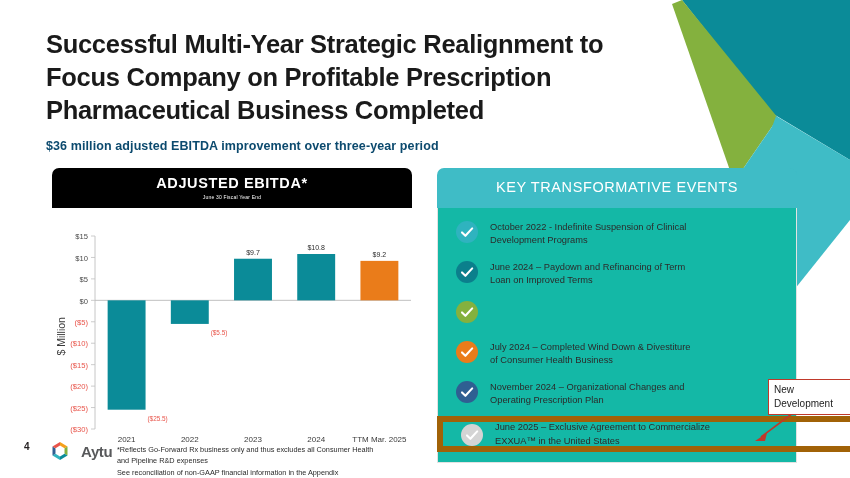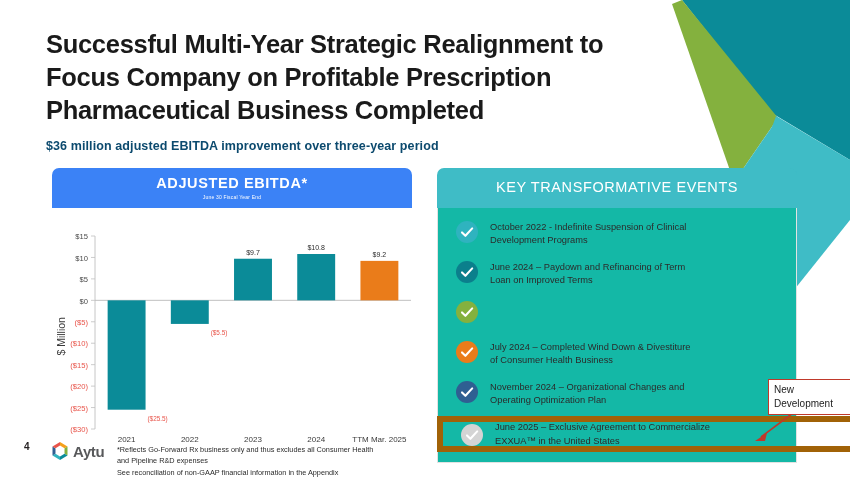--- a/index.html
+++ b/index.html
@@ -56,21 +56,21 @@
     border-radius: 7px 7px 0 0;
     color: #ffffff;
     text-align: center;
     box-sizing: border-box;
   }
   #chart-panel-head {
     left: 52px;
     top: 168px;
     width: 360px;
     height: 40px;
-    background: #3b82f6;
+    background: #000000;
     padding-top: 8px;
   }
   #chart-panel-title {
     font-size: 14.5px;
     font-weight: bold;
     letter-spacing: 0.6px;
     line-height: 1;
   }
   #chart-panel-sub {
     font-size: 5px;
@@ -183,21 +183,21 @@
   #brand-logo {
     position: absolute;
     left: 50px;
     top: 439px;
     width: 74px;
     height: 24px;
     display: flex;
     align-items: center;
   }
   #brand-wordmark {
-    margin-left: 3px;
+    margin-left: 11px;
     font-size: 15px;
     font-weight: bold;
     color: #58595b;
     letter-spacing: -0.4px;
     line-height: 1;
   }
   #footnotes {
     position: absolute;
     left: 117px;
     top: 444px;
@@ -316,21 +316,21 @@
       </div>
     </div>
     <div class="event-row">
       <div class="check-badge" style="background: rgb(47, 95, 146);">
         <svg width="22" height="22" viewBox="0 0 22 22">
           <path d="M6 11.4 L9.4 14.8 L16.2 7.4" stroke="#ffffff" stroke-width="2.1" fill="none" stroke-linecap="round" stroke-linejoin="round"></path>
         </svg>
       </div>
       <div class="event-text">
         <div>November 2024 – Organizational Changes and</div>
-        <div>Operating Optimization Plan</div>
+        <div>Operating Prescription Plan</div>
       </div>
     </div>
     <div class="event-row highlighted">
       <div class="check-badge" style="background: rgb(212, 212, 212);">
         <svg width="22" height="22" viewBox="0 0 22 22">
           <path d="M6 11.4 L9.4 14.8 L16.2 7.4" stroke="#ffffff" stroke-width="2.1" fill="none" stroke-linecap="round" stroke-linejoin="round"></path>
         </svg>
       </div>
       <div class="event-text">
         <div>June 2025 – Exclusive Agreement to Commercialize</div>

